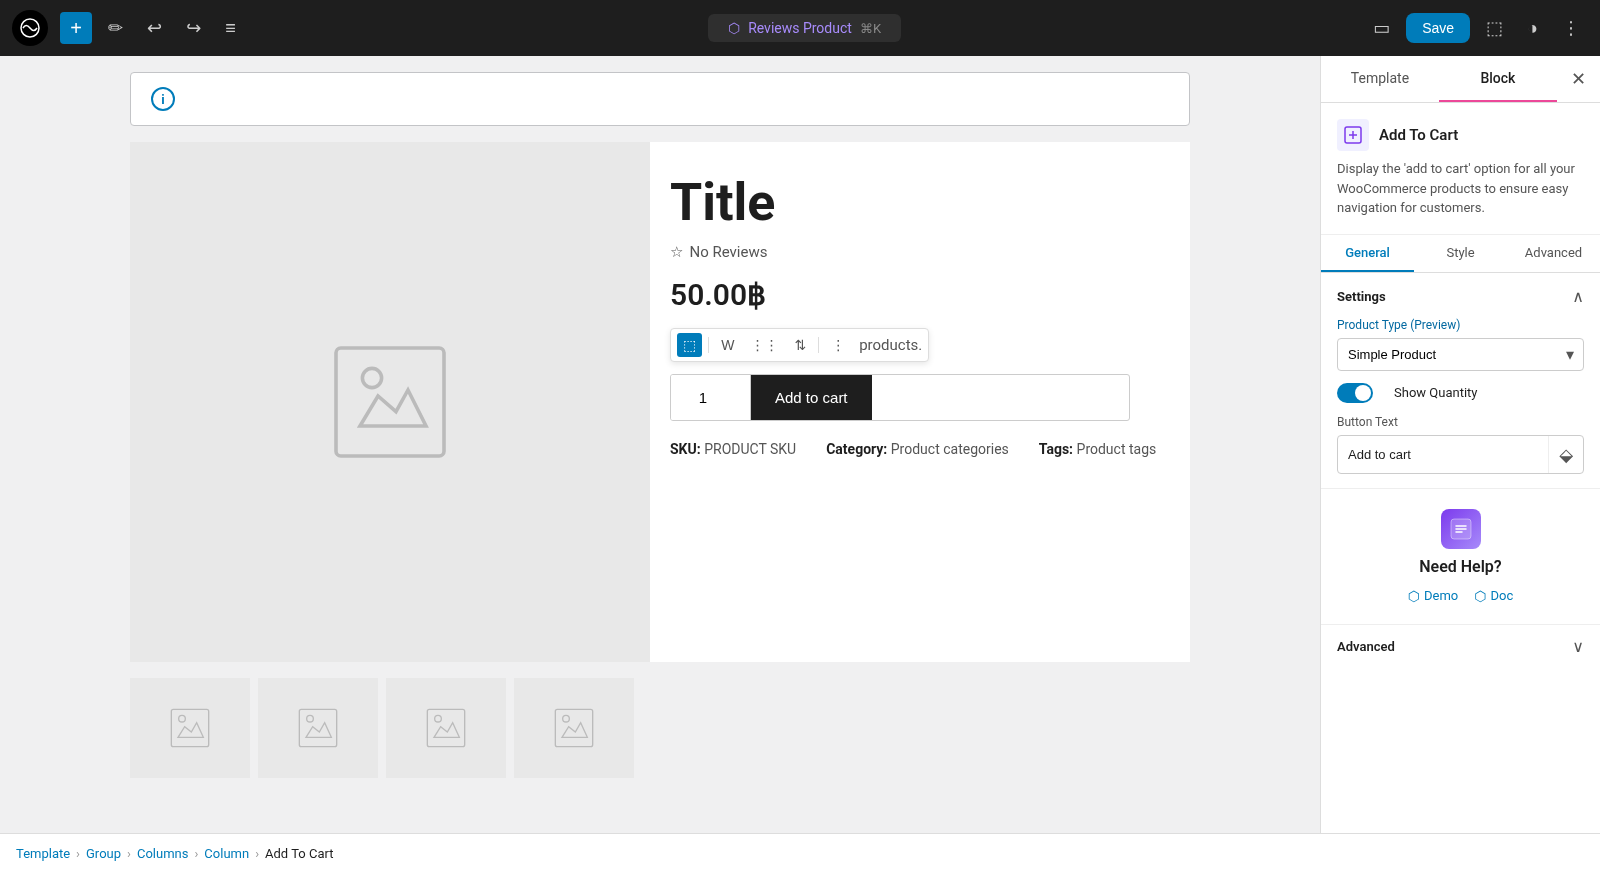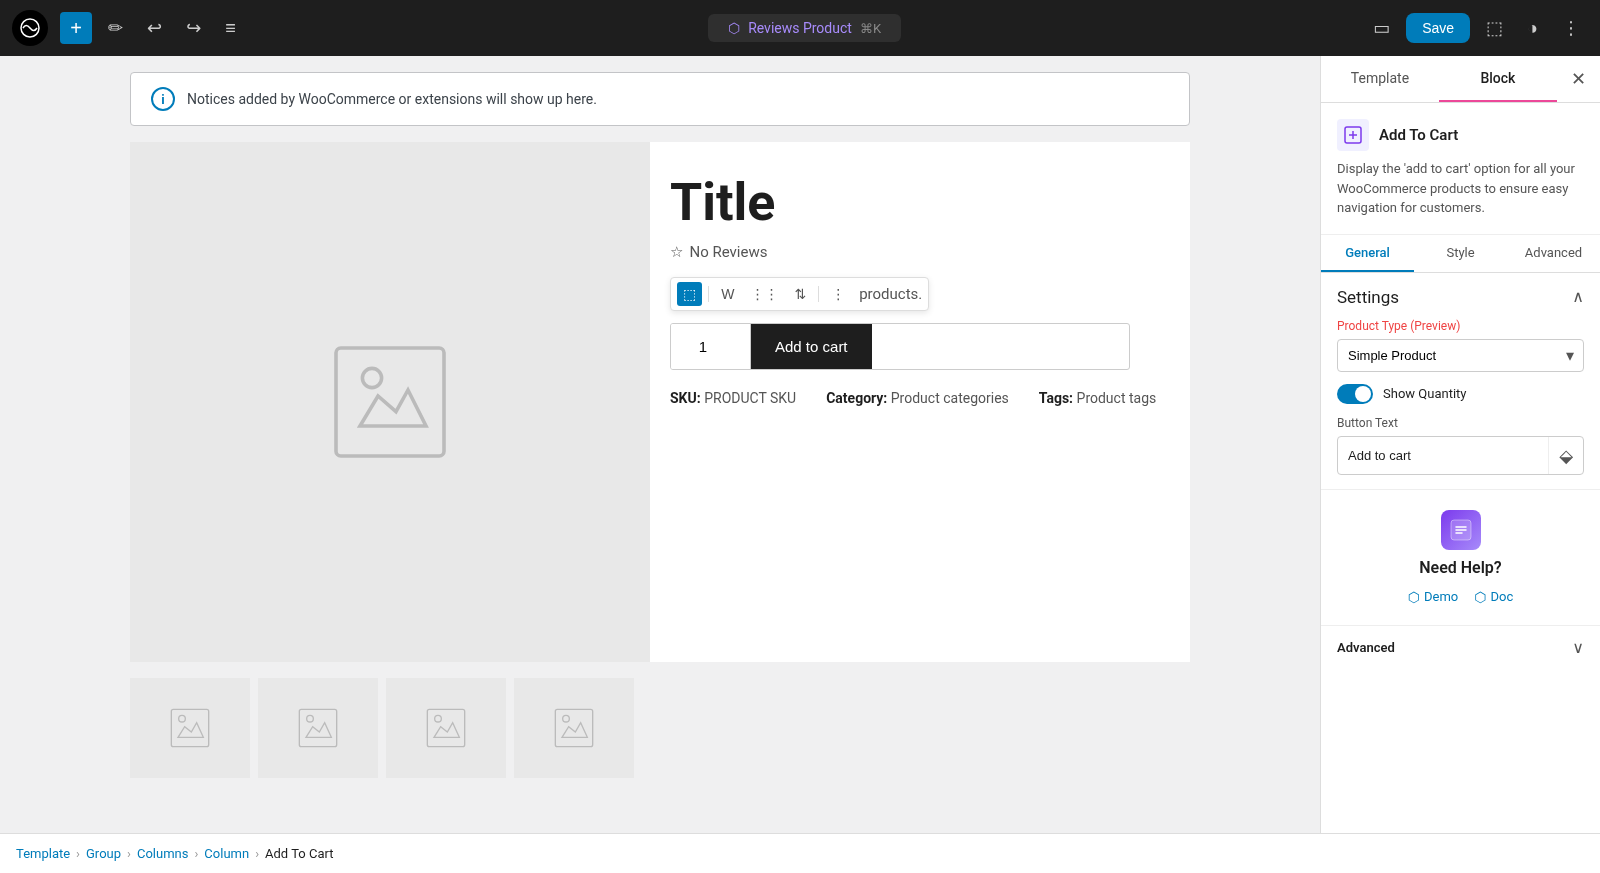--- a/index.html
+++ b/index.html
@@ -448,34 +448,34 @@
       padding: 14px 16px;
       border-bottom: 1px solid #eee;
     }
     .settings-section-header {
       display: flex;
       align-items: center;
       justify-content: space-between;
       margin-bottom: 12px;
     }
     .settings-section-title {
-      font-size: 17px;
-      font-weight: 400;
+      font-size: 13px;
+      font-weight: 700;
       color: #1e1e1e;
     }
     .settings-section-chevron {
       color: #555;
       font-size: 16px;
       cursor: pointer;
     }
 
     
     .field-label {
       font-size: 12px;
-      color: #ef4444;
+      color: #0369a1;
       margin-bottom: 6px;
     }
     .select-wrapper {
       position: relative;
       margin-bottom: 12px;
     }
     .select-wrapper select {
       width: 100%;
       padding: 8px 10px;
       border: 1px solid #ccc;
@@ -493,21 +493,21 @@
       top: 50%;
       transform: translateY(-50%);
       color: #555;
       pointer-events: none;
     }
 
     
     .toggle-row {
       display: flex;
       align-items: center;
-      gap: 10px;
+      gap: 21px;
       margin-bottom: 12px;
     }
     .toggle {
       width: 36px;
       height: 20px;
       background: #007cba;
       border-radius: 10px;
       position: relative;
       cursor: pointer;
       flex-shrink: 0;
@@ -651,21 +651,20 @@
     <button class="toolbar-icon-btn">⋮</button>
   </div>
 </div>
 
 <div class="main-layout">
 
   <div class="canvas-area">
 
     <div class="notice-banner">
       <div class="notice-info-icon">i</div>
-      <span>Notices added by WooCommerce or extensions will show up here.</span>
     </div>
 
     <div class="product-layout">
 
       <div class="product-image-section">
         <div class="image-placeholder">
           <svg viewBox="0 0 100 100" xmlns="http://www.w3.org/2000/svg">
             <rect x="5" y="5" width="90" height="90" rx="4" stroke="#bbb" stroke-width="3" fill="none"></rect>
             <path d="M25 70 L40 45 L55 58 L65 40 L80 70 Z" stroke="#bbb" stroke-width="3" fill="none"></path>
             <circle cx="35" cy="30" r="8" stroke="#bbb" stroke-width="3" fill="none"></circle>
@@ -674,20 +673,21 @@
       </div>
 
       <div class="product-details">
         <h1 class="product-title">Title</h1>
 
         <div class="product-reviews">
           <span>☆</span>
           <span>No Reviews</span>
         </div>
 
+        <div class="product-price">50.00฿</div>
 
         <div class="block-toolbar">
           <button class="block-toolbar-btn active">⬚</button>
           <div class="block-toolbar-divider"></div>
           <button class="block-toolbar-btn">W</button>
           <button class="block-toolbar-btn">⋮⋮</button>
           <button class="block-toolbar-btn">⇅</button>
           <div class="block-toolbar-divider"></div>
           <button class="block-toolbar-btn">⋮</button>
           <span class="excerpt-text">products.</span>

